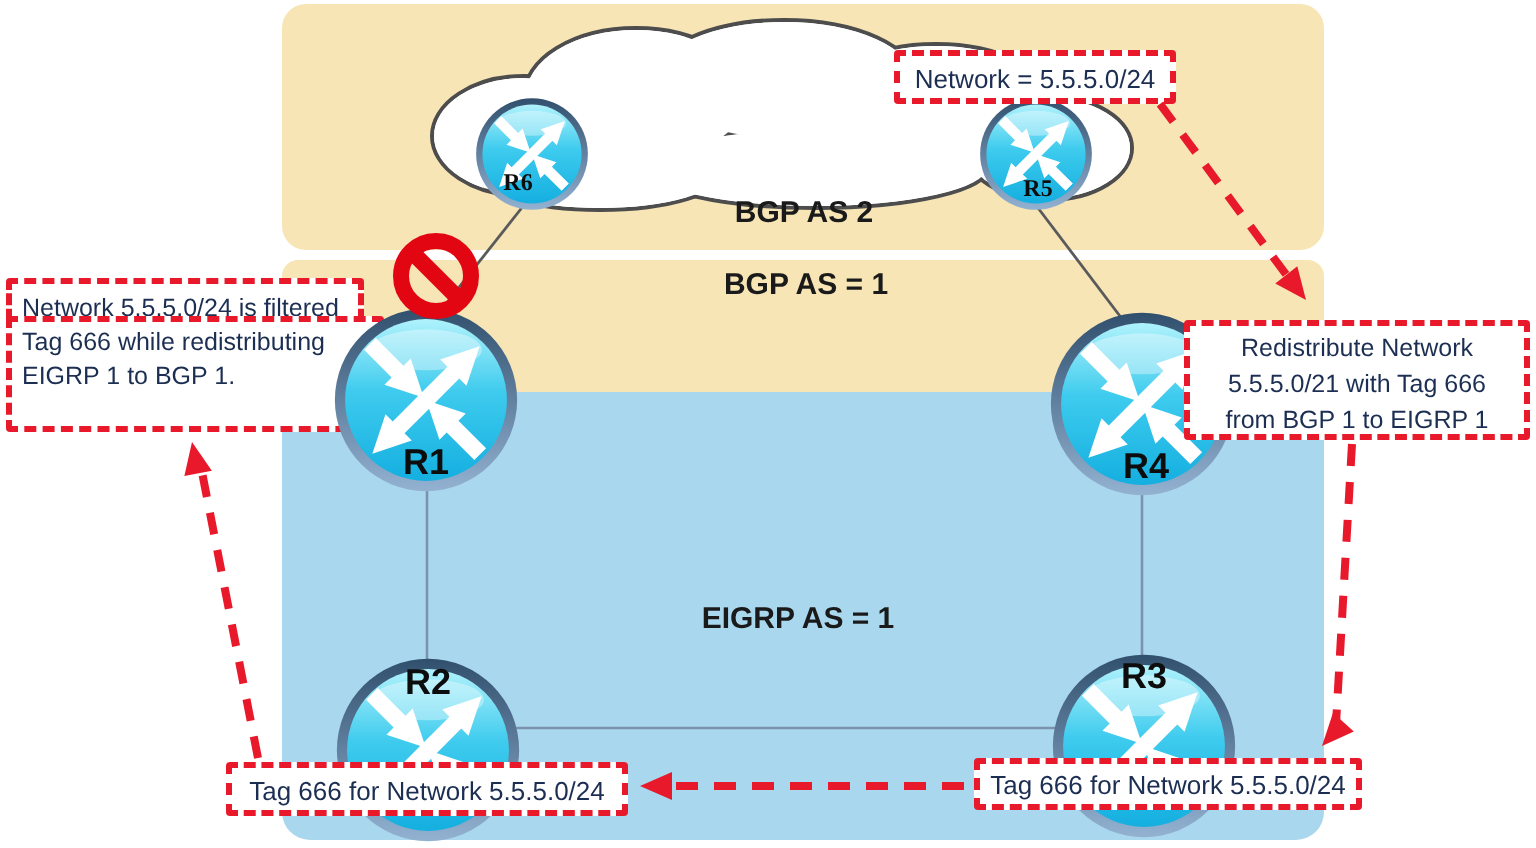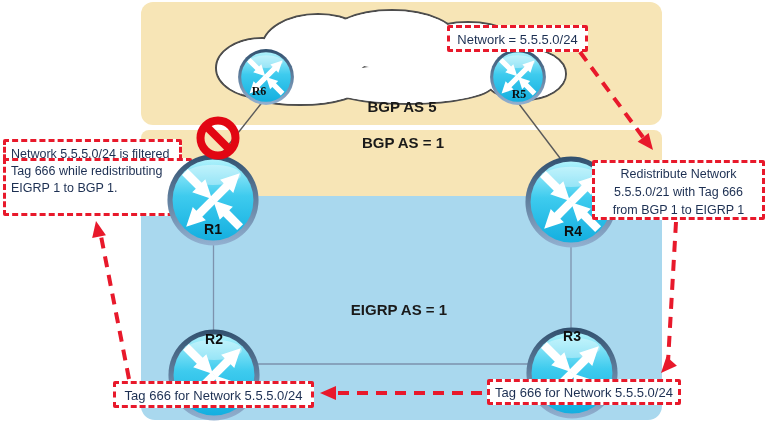--- a/index.html
+++ b/index.html
@@ -22,21 +22,21 @@
     position:absolute;z-index:3;color:#1a1a1a;font-weight:bold;
     text-align:center;white-space:nowrap;
   }
   #mpls-label{left:338px;top:38px;width:84px;font-size:17px;z-index:3;}
   #bgp2-label{left:342px;top:98px;width:120px;font-size:15px;}
   #bgp1-label{left:338px;top:134px;width:130px;font-size:15px;}
   #eigrp-label{left:329px;top:301px;width:140px;font-size:15px;z-index:3;}
   
   .rlabel{
     position:absolute;z-index:5;width:44px;text-align:center;
-    font-weight:bold;font-size:14px;color:#0d0d0d;
+    font-weight:bold;font-size:18px;color:#0d0d0d;
   }
   .rlabel.small{font-size:12px;font-family:Liberation Serif, serif;}
   
   .callout{
     position:absolute;background:#ffffff;border:3px dashed #e8192b;
     border-radius:2px;color:#1c2f52;font-size:12.5px;line-height:17px;
     padding:2px 5px;box-sizing:border-box;white-space:nowrap;
   }
   .under{z-index:3;}   
   .over{z-index:5;text-align:center;}    
@@ -121,21 +121,21 @@
       </g>
     </defs>
     <use href="#router" transform="translate(213,200) scale(0.93)"></use>
     <use href="#router" transform="translate(214,375) scale(0.93)"></use>
     <use href="#router" transform="translate(572,373) scale(0.93)"></use>
     <use href="#router" transform="translate(571,202) scale(0.93)"></use>
     <use href="#router" transform="translate(518,77) scale(0.57)"></use>
     <use href="#router" transform="translate(266,77) scale(0.57)"></use>
   </svg>
 
-  <div class="zone-label" id="bgp2-label">BGP AS 5</div>
+  <div class="zone-label" id="bgp2-label">BGP AS 2</div>
   <div class="zone-label" id="bgp1-label">BGP AS = 1</div>
   <div class="zone-label" id="eigrp-label">EIGRP AS = 1</div>
 
   <div class="rlabel" style="left:191px;top:221px;">R1</div>
   <div class="rlabel" style="left:192px;top:331px;">R2</div>
   <div class="rlabel" style="left:550px;top:328px;">R3</div>
   <div class="rlabel" style="left:551px;top:223px;">R4</div>
   <div class="rlabel small" style="left:497px;top:87px;">R5</div>
   <div class="rlabel small" style="left:237px;top:84px;">R6</div>
 

